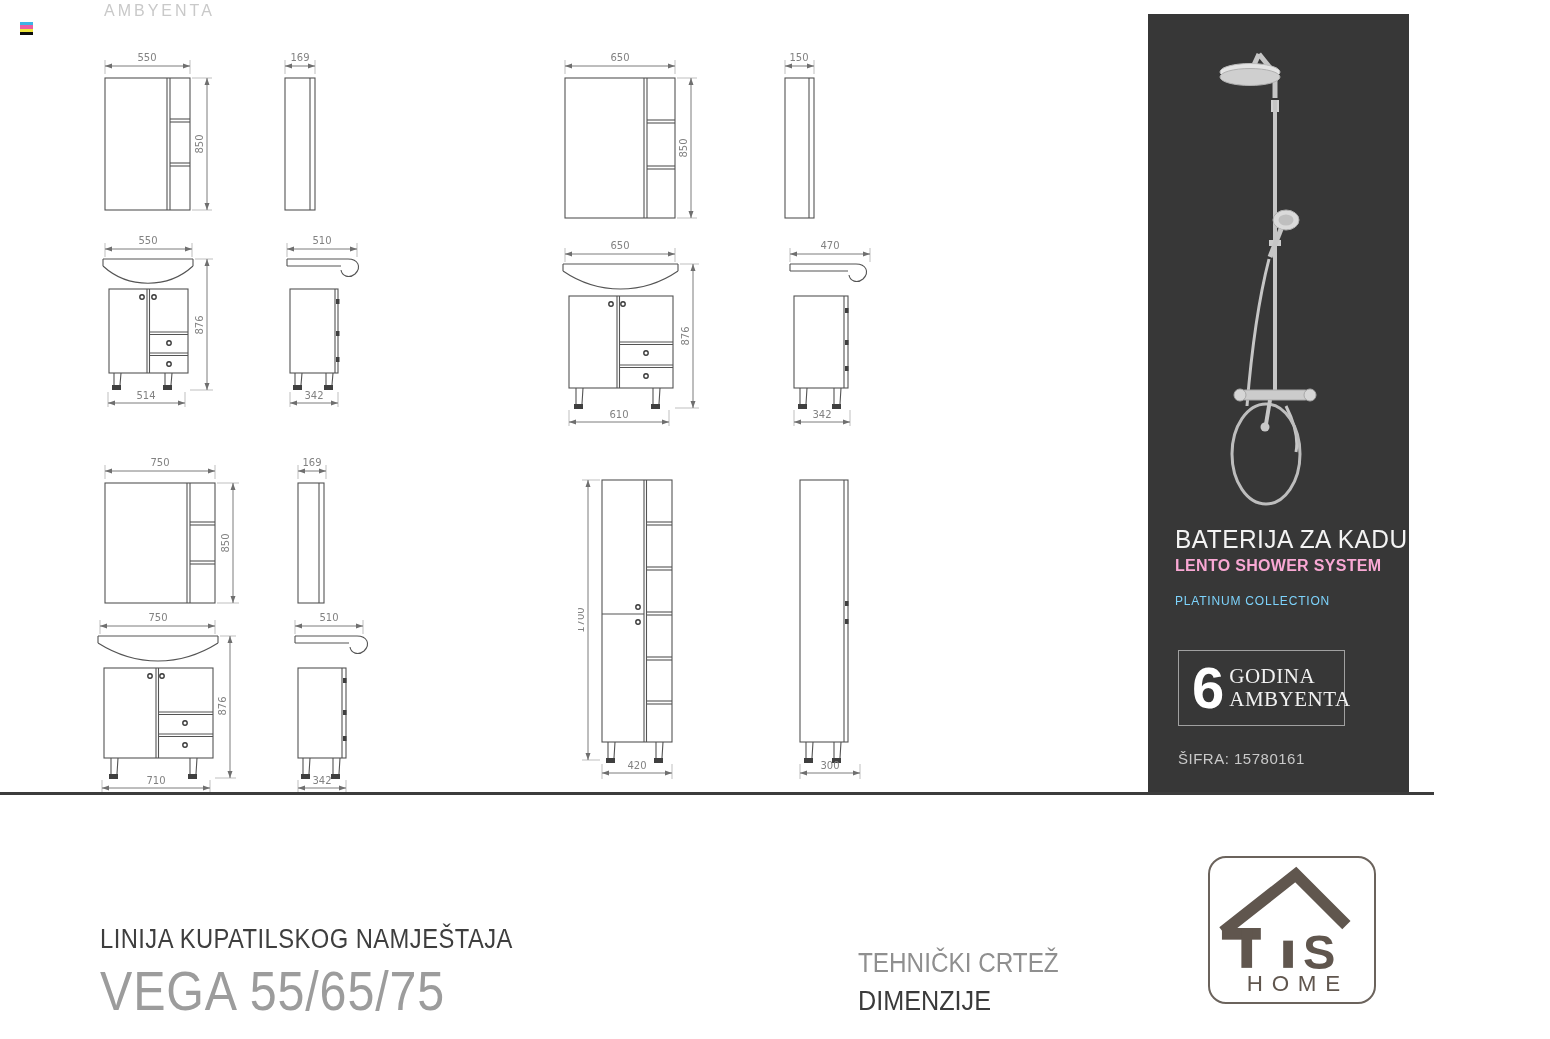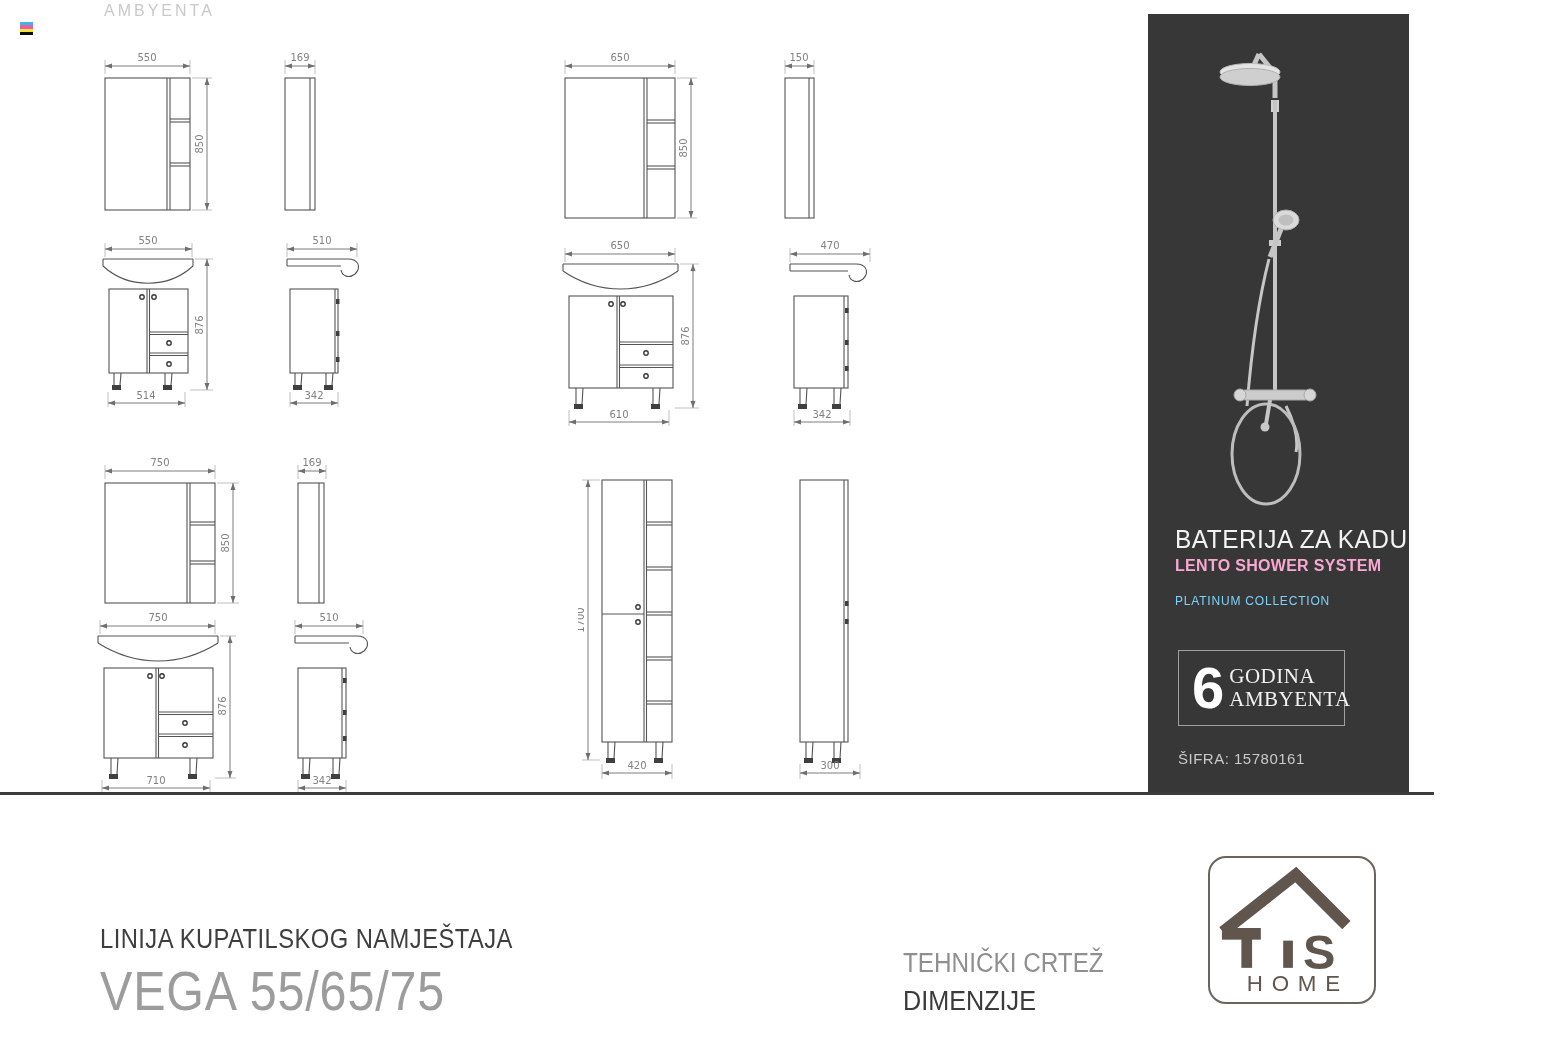--- a/index.html
+++ b/index.html
@@ -31,21 +31,21 @@
   .p-six{font-size:58px;font-weight:bold;color:#fff;line-height:.9;margin-right:5px;}
   .p-warr{font-size:21px;color:#f2f2f2;line-height:1.08;letter-spacing:.5px;font-family:Liberation Serif, serif;}
   .p-sifra{position:absolute;left:30px;top:722px;font-size:15px;color:#c9c9c9;letter-spacing:.5px;margin-top:14px;}
   
   .logo{position:absolute;left:1208px;top:856px;width:164px;height:144px;border:2px solid #6b635c;border-radius:18px;z-index:1;}
   .logo text{font-family:"Liberation Sans",sans-serif;}
   
   .f-left{position:absolute;left:100px;top:924px;z-index:1;}
   .f-line1{font-size:27px;color:#3e3e3e;white-space:nowrap;transform:scaleX(.88);transform-origin:left;letter-spacing:.5px;}
   .f-line2{font-size:55px;color:#9c9c9c;white-space:nowrap;transform:scaleX(.88);transform-origin:left;margin-top:4px;letter-spacing:1px;}
-  .f-center{position:absolute;left:858px;top:948px;z-index:1;margin-left:45px;}
+  .f-center{position:absolute;left:858px;top:948px;z-index:1;}
   .f-r1{font-size:27px;color:#8f8f8f;white-space:nowrap;transform:scaleX(.9);transform-origin:left;}
   .f-r2{font-size:28px;color:#3b3b3b;white-space:nowrap;transform:scaleX(.9);transform-origin:left;margin-top:6px;}
   
   .sh{stroke:#c6c6c6;fill:none;}
 </style>
 </head>
 <body>
 
 <div id="page">
 

